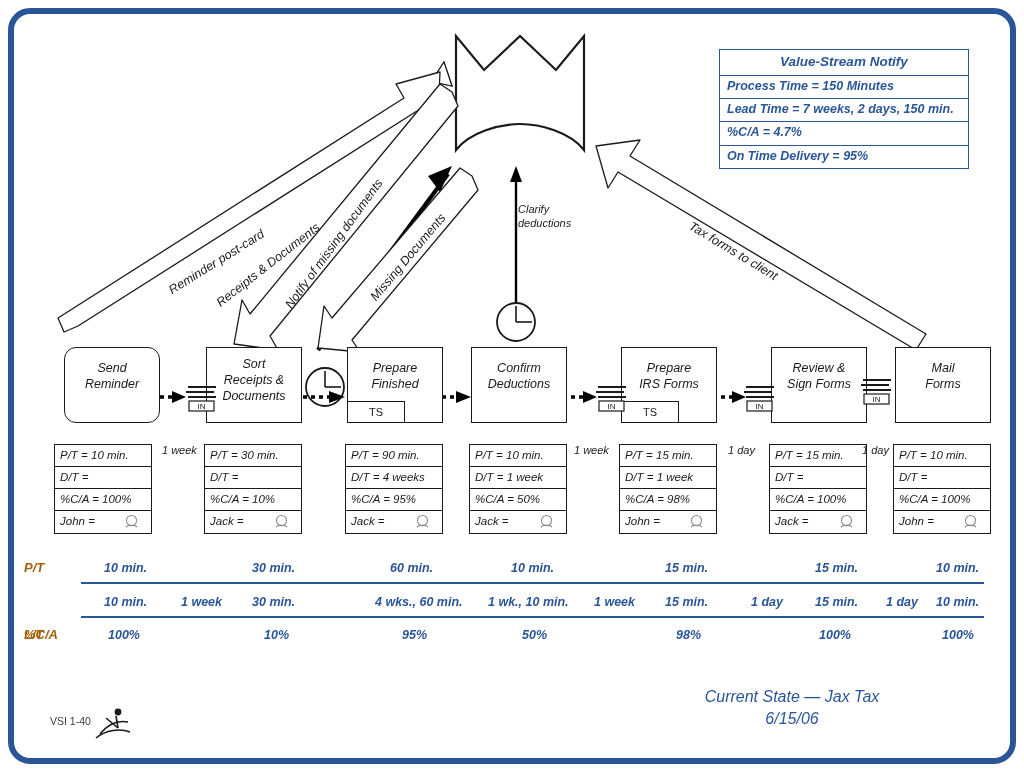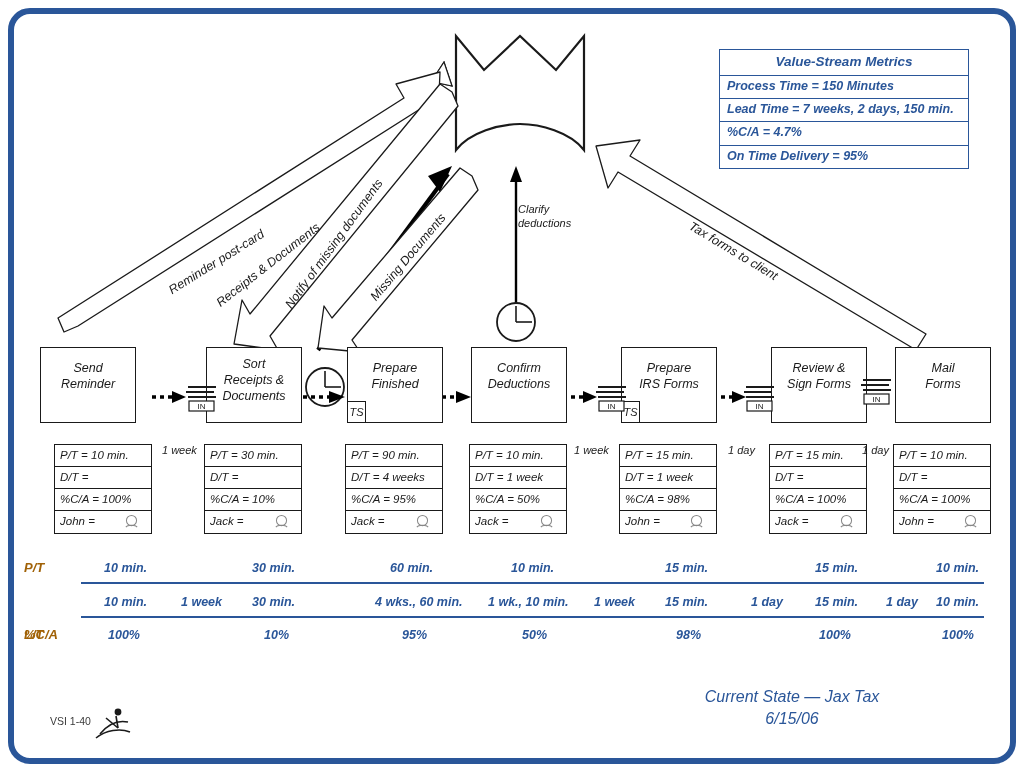--- a/index.html
+++ b/index.html
@@ -103,24 +103,24 @@
     background:#ffffff;
     width:96px; height:76px;
   }
   .pbox .ptitle {
     position:absolute; left:0; right:0; top:12px;
     text-align:center; font-size:12.5px; font-style:italic;
     color:#1a1a1a; line-height:1.28;
   }
   .pbox .ts {
     position:absolute; left:-1px; bottom:-1px;
-    width:19px; height:22px;
+    width:58px; height:22px;
     border:1.6px solid #1a1a1a;
     background:#ffffff;
-    font-size:11px; font-style:italic; color:#1a1a1a;
+    font-size:11px; color:#1a1a1a;
     display:flex; align-items:center; justify-content:center;
   }
 
   
   .dbox {
     position:absolute;
     width:98px;
     border:1.5px solid #1a1a1a;
     background:#ffffff;
   }
@@ -255,21 +255,21 @@
       <path d="M100,734 C108,724 118,720 128,722"></path>
       <path d="M106,718 L118,728"></path>
       <path d="M118,728 L116,716"></path>
       <circle cx="118" cy="712" r="2.6" fill="#1a1a1a"></circle>
       <path d="M96,738 C106,730 120,728 130,732"></path>
     </g>
   </svg>
 
 
   <div id="metrics">
-    <div class="mrow mtitle">Value-Stream Metrics</div>
+    <div class="mrow mtitle">Value-Stream Notify</div>
     <div class="mrow">Process Time = 150 Minutes</div>
     <div class="mrow">Lead Time = 7 weeks, 2 days, 150 min.</div>
     <div class="mrow">%C/A = 4.7%</div>
     <div class="mrow">On Time Delivery = 95%</div>
   </div>
 
 
   <div id="clarify">
     <span>Clarify</span><br>
     <span>deductions</span>
@@ -278,21 +278,21 @@
   <div class="arrowlabel" style="left:170px; top:284px; transform:rotate(-32deg);">Reminder post-card</div>
 
   <div class="arrowlabel" style="left:218px; top:297px; transform:rotate(-38deg);">Receipts &amp; Documents</div>
 
   <div class="arrowlabel" style="left:288px; top:300px; transform:rotate(-54deg);">Notify of missing documents</div>
 
   <div class="arrowlabel" style="left:373px; top:292px; transform:rotate(-50deg);">Missing Documents</div>
 
   <div class="arrowlabel" style="left:690px; top:218px; transform:rotate(31deg);">Tax forms to client</div>
 
-  <div class="pbox" style="left:40px; top:347px;">
+  <div class="pbox" style="left:64px; top:347px;border-radius:12px;">
     <div class="ptitle">
       <span>Send</span><br><span>Reminder</span>
     </div>
   </div>
 
   <div class="pbox" style="left:206px; top:347px;">
     <div class="ptitle" style="top:8px;">
       <span>Sort</span><br><span>Receipts &amp;</span><br><span>Documents</span>
     </div>
   </div>

